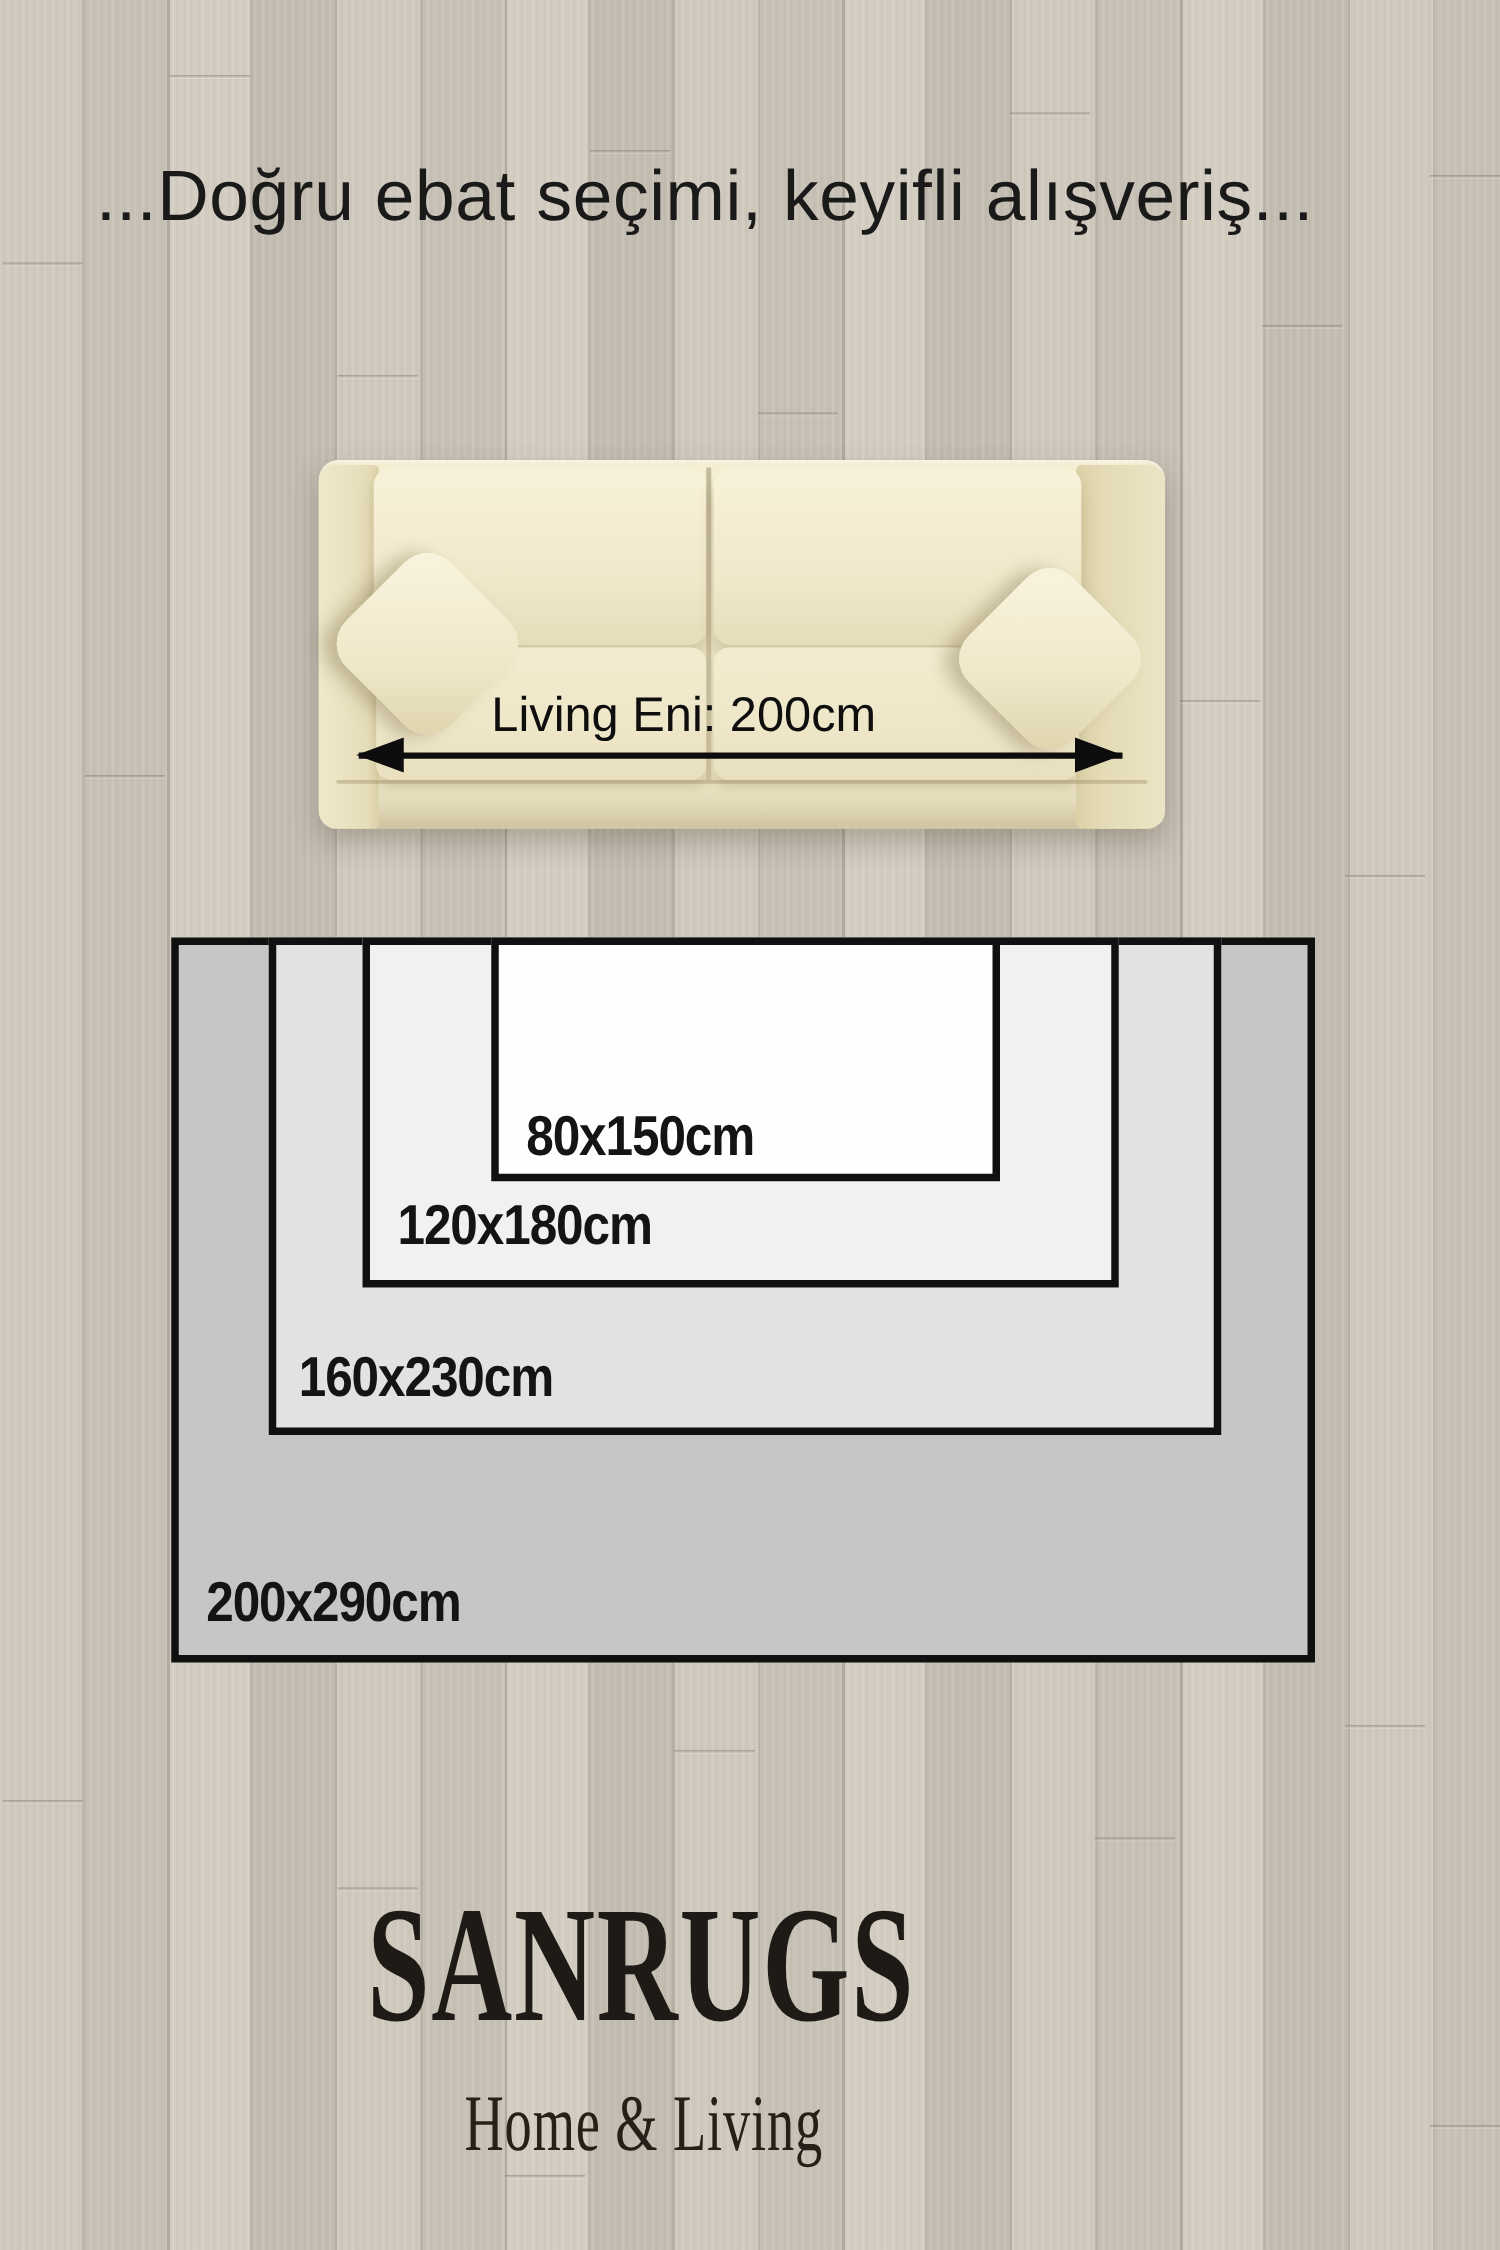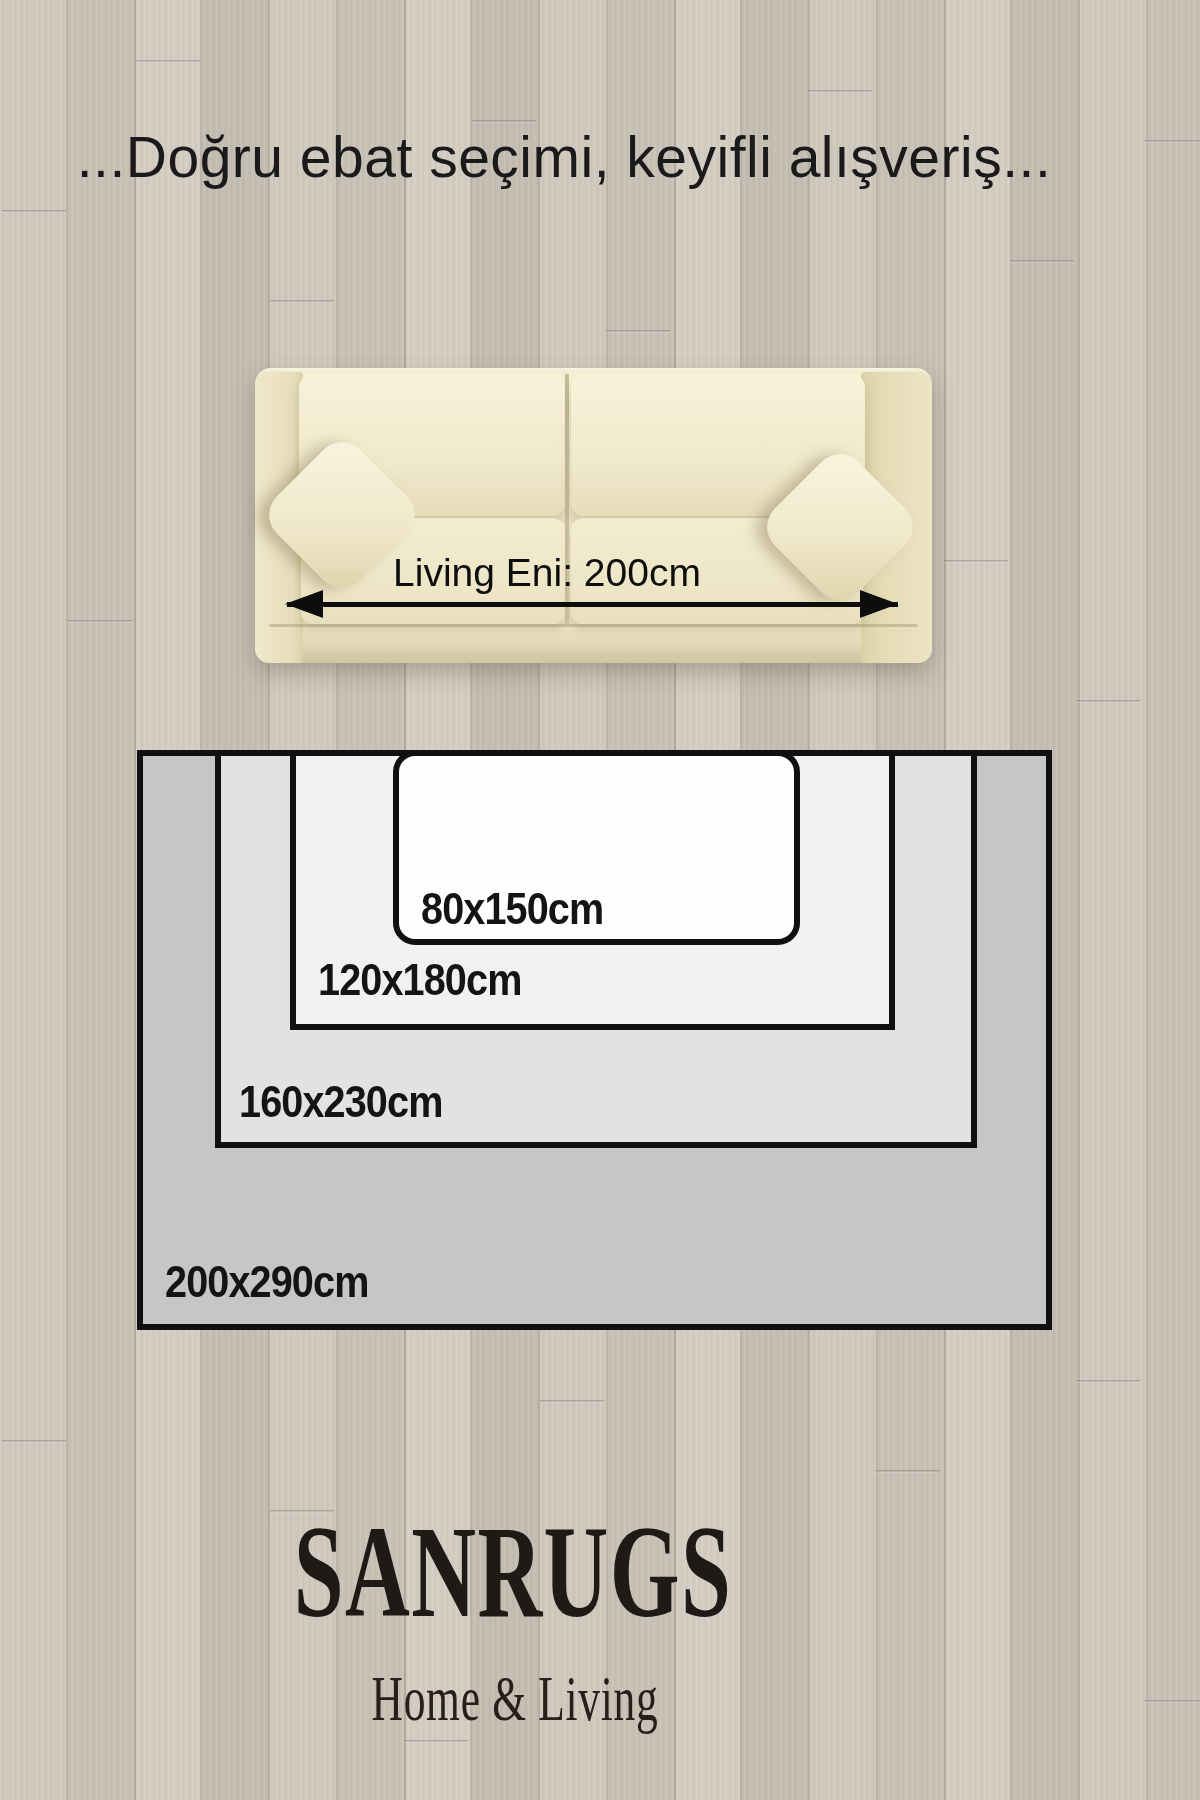--- a/index.html
+++ b/index.html
@@ -71,21 +71,21 @@
   .head{position:absolute;top:590px;width:0;height:0;z-index:6;
     border-top:14px solid transparent;border-bottom:14px solid transparent;}
   .head-left{left:285px;border-right:38px solid #0d0d0d;}
   .head-right{left:860px;border-left:38px solid #0d0d0d;}
 
   
   .rug{position:absolute;box-sizing:border-box;border:6px solid #101010;}
   .rug-200{left:137px;top:750px;width:915px;height:580px;background:#c6c6c6;}
   .rug-160{left:215px;top:750px;width:762px;height:398px;background:#e2e2e2;}
   .rug-120{left:290px;top:750px;width:605px;height:280px;background:#f1f1f1;}
-  .rug-80 {left:393px;top:750px;width:407px;height:195px;background:#fefefe;border-radius:22px;}
+  .rug-80 {left:393px;top:750px;width:407px;height:195px;background:#fefefe;}
   .rug-label{position:absolute;font-weight:700;font-size:45px;line-height:1;
     letter-spacing:-1px;color:#141414;transform:scaleX(.88);transform-origin:left bottom;
     white-space:nowrap;}
   .rug-200 .rug-label{left:22px;bottom:20px;}
   .rug-160 .rug-label{left:18px;bottom:18px;}
   .rug-120 .rug-label{left:22px;bottom:22px;}
   .rug-80  .rug-label{left:22px;bottom:8px;}
 
   
   .brand-name{position:absolute;left:513px;top:1506px;transform:translateX(-50%) scaleX(.68);

